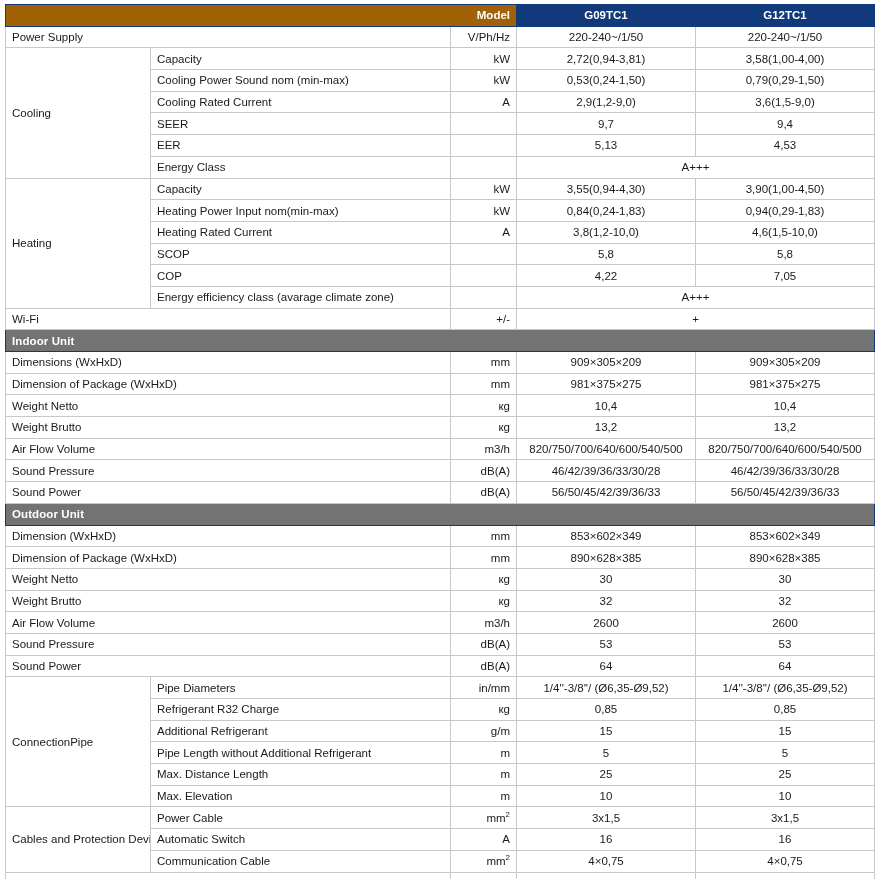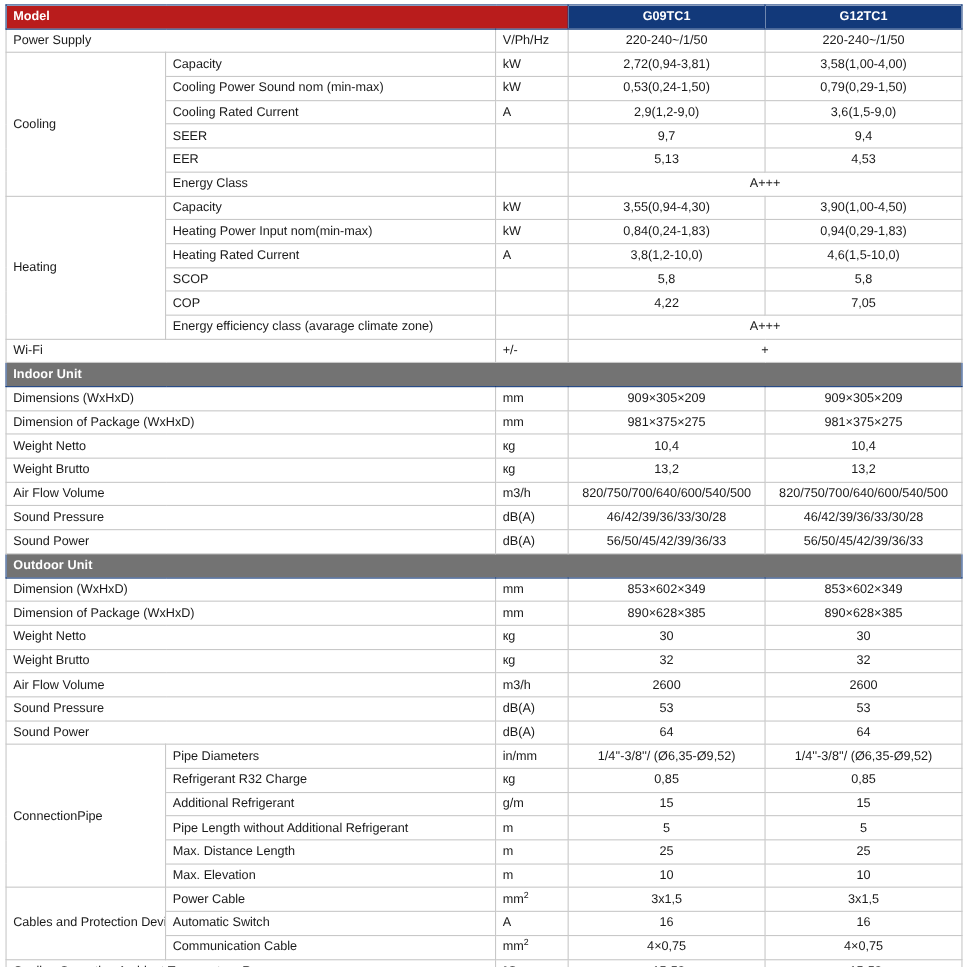--- a/index.html
+++ b/index.html
@@ -31,34 +31,35 @@
   table.spec td {
     border: 1px solid #c8c8c8;
     padding: 0 6px;
     height: 20.7px;
     vertical-align: middle;
     overflow: hidden;
     white-space: nowrap;
   }
   td.lbl   { text-align: left; }
   td.sub   { text-align: left; margin-top: 45px; }
-  td.unit  { text-align: left; margin-top: 12px; }
+  td.unit  { text-align: right; margin-top: 12px; }
   td.val   { text-align: center; }
   tr.section td {
     background: #737373;
     color: #ffffff;
     font-weight: bold;
     border: 1px solid #12397a;
     letter-spacing: 0.1px;
   }
   tr.header-row td.lbl {
-    background: #b91c1c;
+    background: #a16207;
     color: #ffffff;
     font-weight: bold;
     border: 1px solid #12397a;
+    text-align: right;
   }
   tr.header-row td.modelname {
     background: #12397a;
     color: #ffffff;
     font-weight: bold;
     text-align: center;
     border: 1px solid #12397a;
   }
   sup { font-size: 8px; vertical-align: super; line-height: 0; }
 </style>

